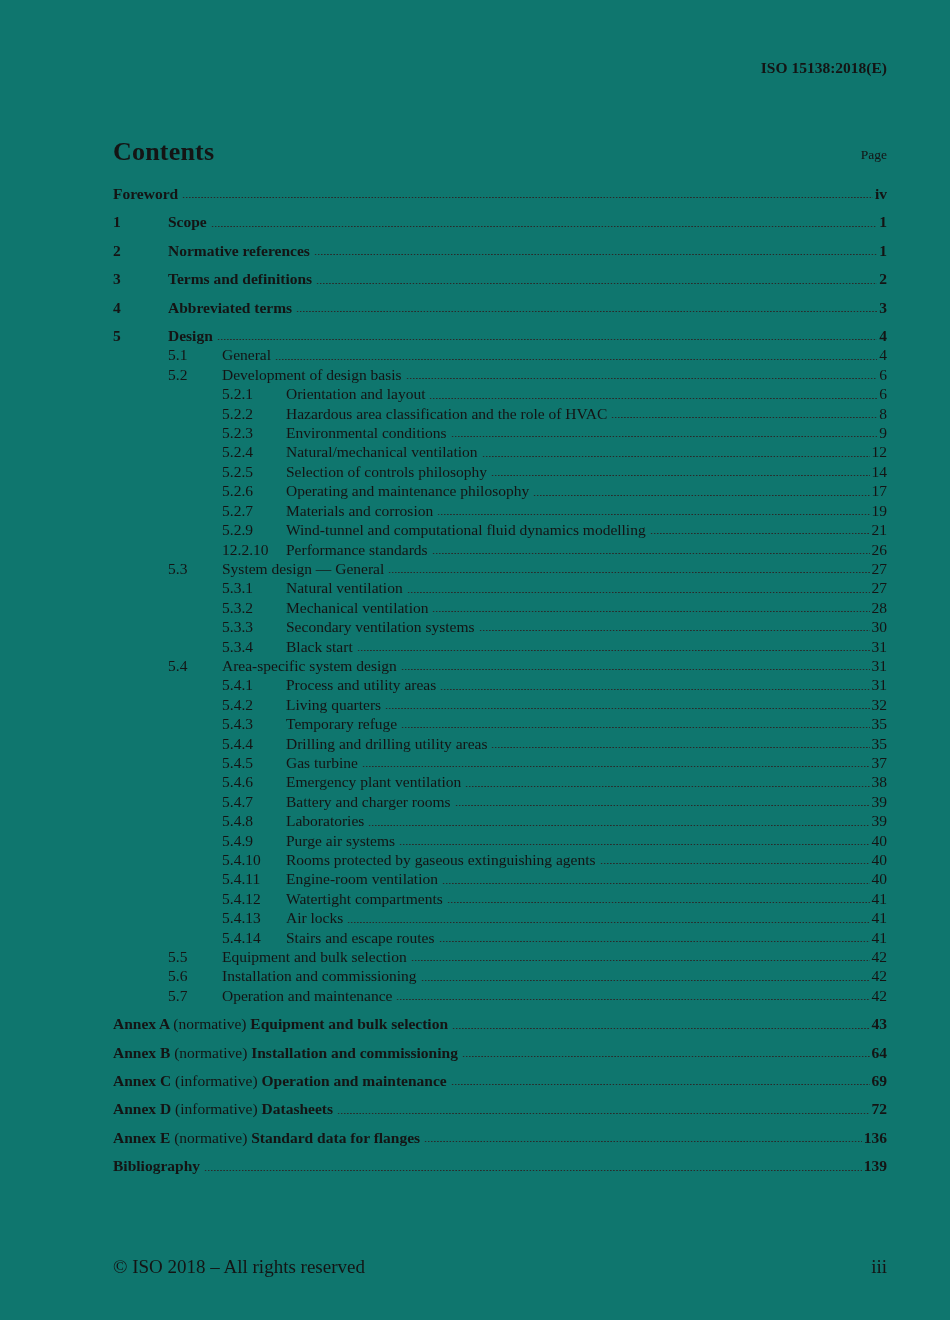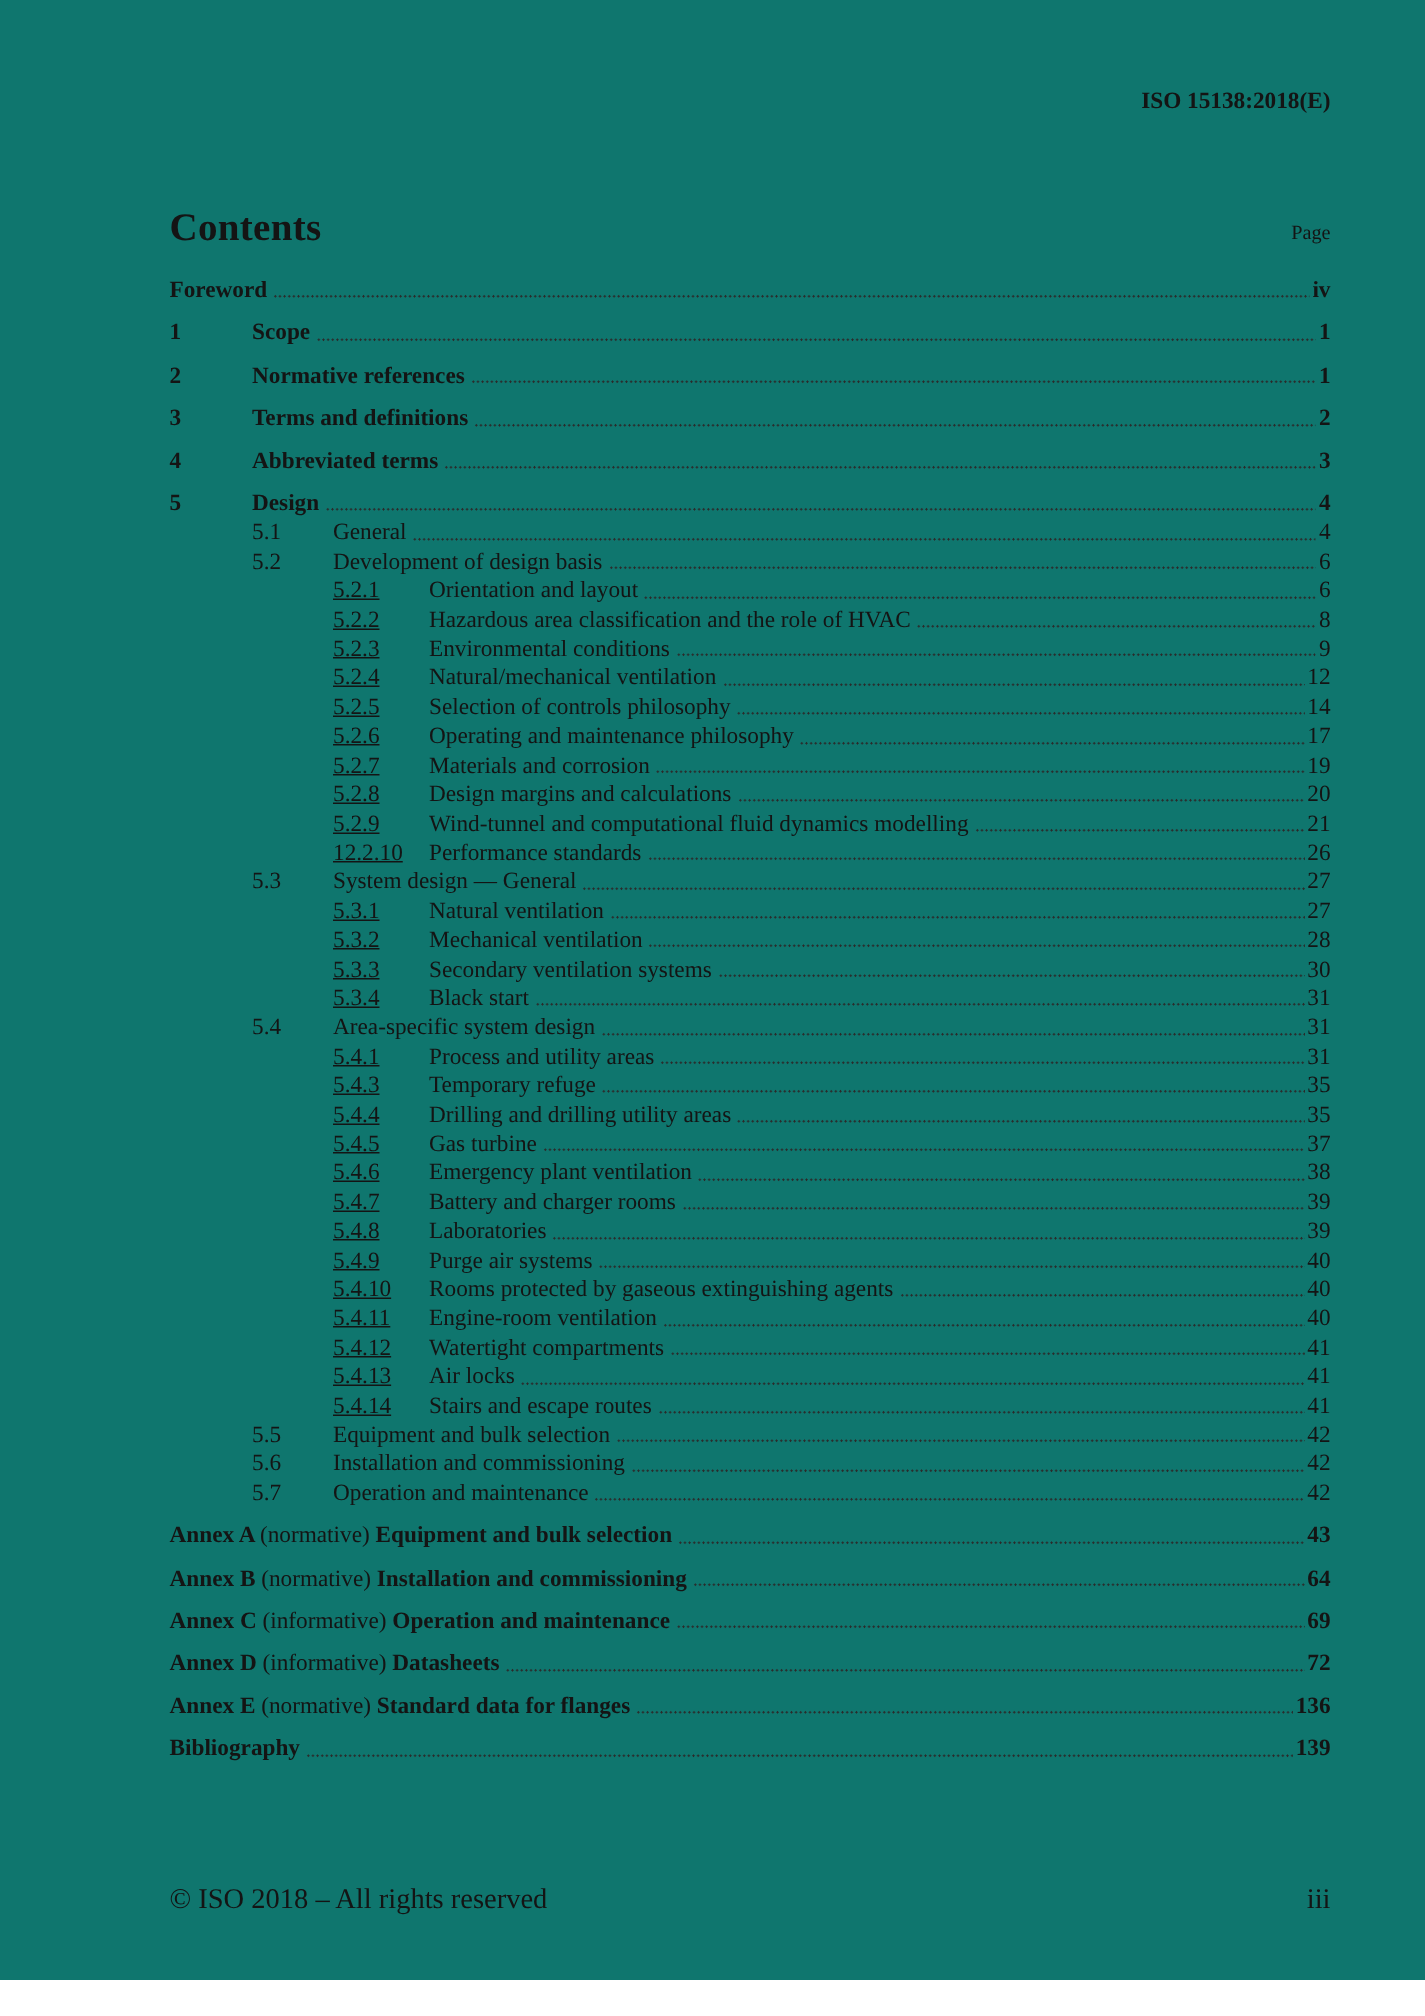--- a/index.html
+++ b/index.html
@@ -43,21 +43,21 @@
     align-items: stretch;
     font-size: 15.5px;
     line-height: 19.4px;
   }
   .toc-row.major { font-weight: bold; margin-top: 9px; }
   .num { flex: 0 0 auto; }
   .level-0 > .num { width: 55px; }
   .level-1 { padding-left: 55px; }
   .level-1 > .num { width: 54px; }
   .level-2 { padding-left: 109px; }
-  .level-2 > .num { width: 64px; text-decoration: underline; }
+  .level-2 > .num { width: 64px; }
   .label { flex: 0 0 auto; white-space: nowrap; }
   .qualifier { font-weight: normal; }
   .leader {
     flex: 1 1 auto;
     min-width: 10px;
     margin: 0 2px 0 4px;
     background-image: radial-gradient(circle, #2a2a2a 0.65px, transparent 0.8px);
     background-size: 3.1px 3.1px;
     background-repeat: repeat-x;
     background-position: left calc(100% - 4px);
@@ -168,26 +168,20 @@
         <span class="leader"></span>
         <span class="pagenum">17</span>
       </div>
       <div class="toc-row level-2">
         <span class="num">5.2.7</span>
         <span class="label">Materials and corrosion</span>
         <span class="leader"></span>
         <span class="pagenum">19</span>
       </div>
       <div class="toc-row level-2">
-        <span class="num">5.2.8</span>
-        <span class="label">Design margins and calculations</span>
-        <span class="leader"></span>
-        <span class="pagenum">20</span>
-      </div>
-      <div class="toc-row level-2">
         <span class="num">5.2.9</span>
         <span class="label">Wind-tunnel and computational fluid dynamics modelling</span>
         <span class="leader"></span>
         <span class="pagenum">21</span>
       </div>
       <div class="toc-row level-2">
         <span class="num">12.2.10</span>
         <span class="label">Performance standards</span>
         <span class="leader"></span>
         <span class="pagenum">26</span>
@@ -226,20 +220,26 @@
         <span class="num">5.4</span>
         <span class="label">Area-specific system design</span>
         <span class="leader"></span>
         <span class="pagenum">31</span>
       </div>
       <div class="toc-row level-2">
         <span class="num">5.4.1</span>
         <span class="label">Process and utility areas</span>
         <span class="leader"></span>
         <span class="pagenum">31</span>
+      </div>
+      <div class="toc-row level-2">
+        <span class="num">5.4.2</span>
+        <span class="label">Living quarters</span>
+        <span class="leader"></span>
+        <span class="pagenum">32</span>
       </div>
       <div class="toc-row level-2">
         <span class="num">5.4.3</span>
         <span class="label">Temporary refuge</span>
         <span class="leader"></span>
         <span class="pagenum">35</span>
       </div>
       <div class="toc-row level-2">
         <span class="num">5.4.4</span>
         <span class="label">Drilling and drilling utility areas</span>

